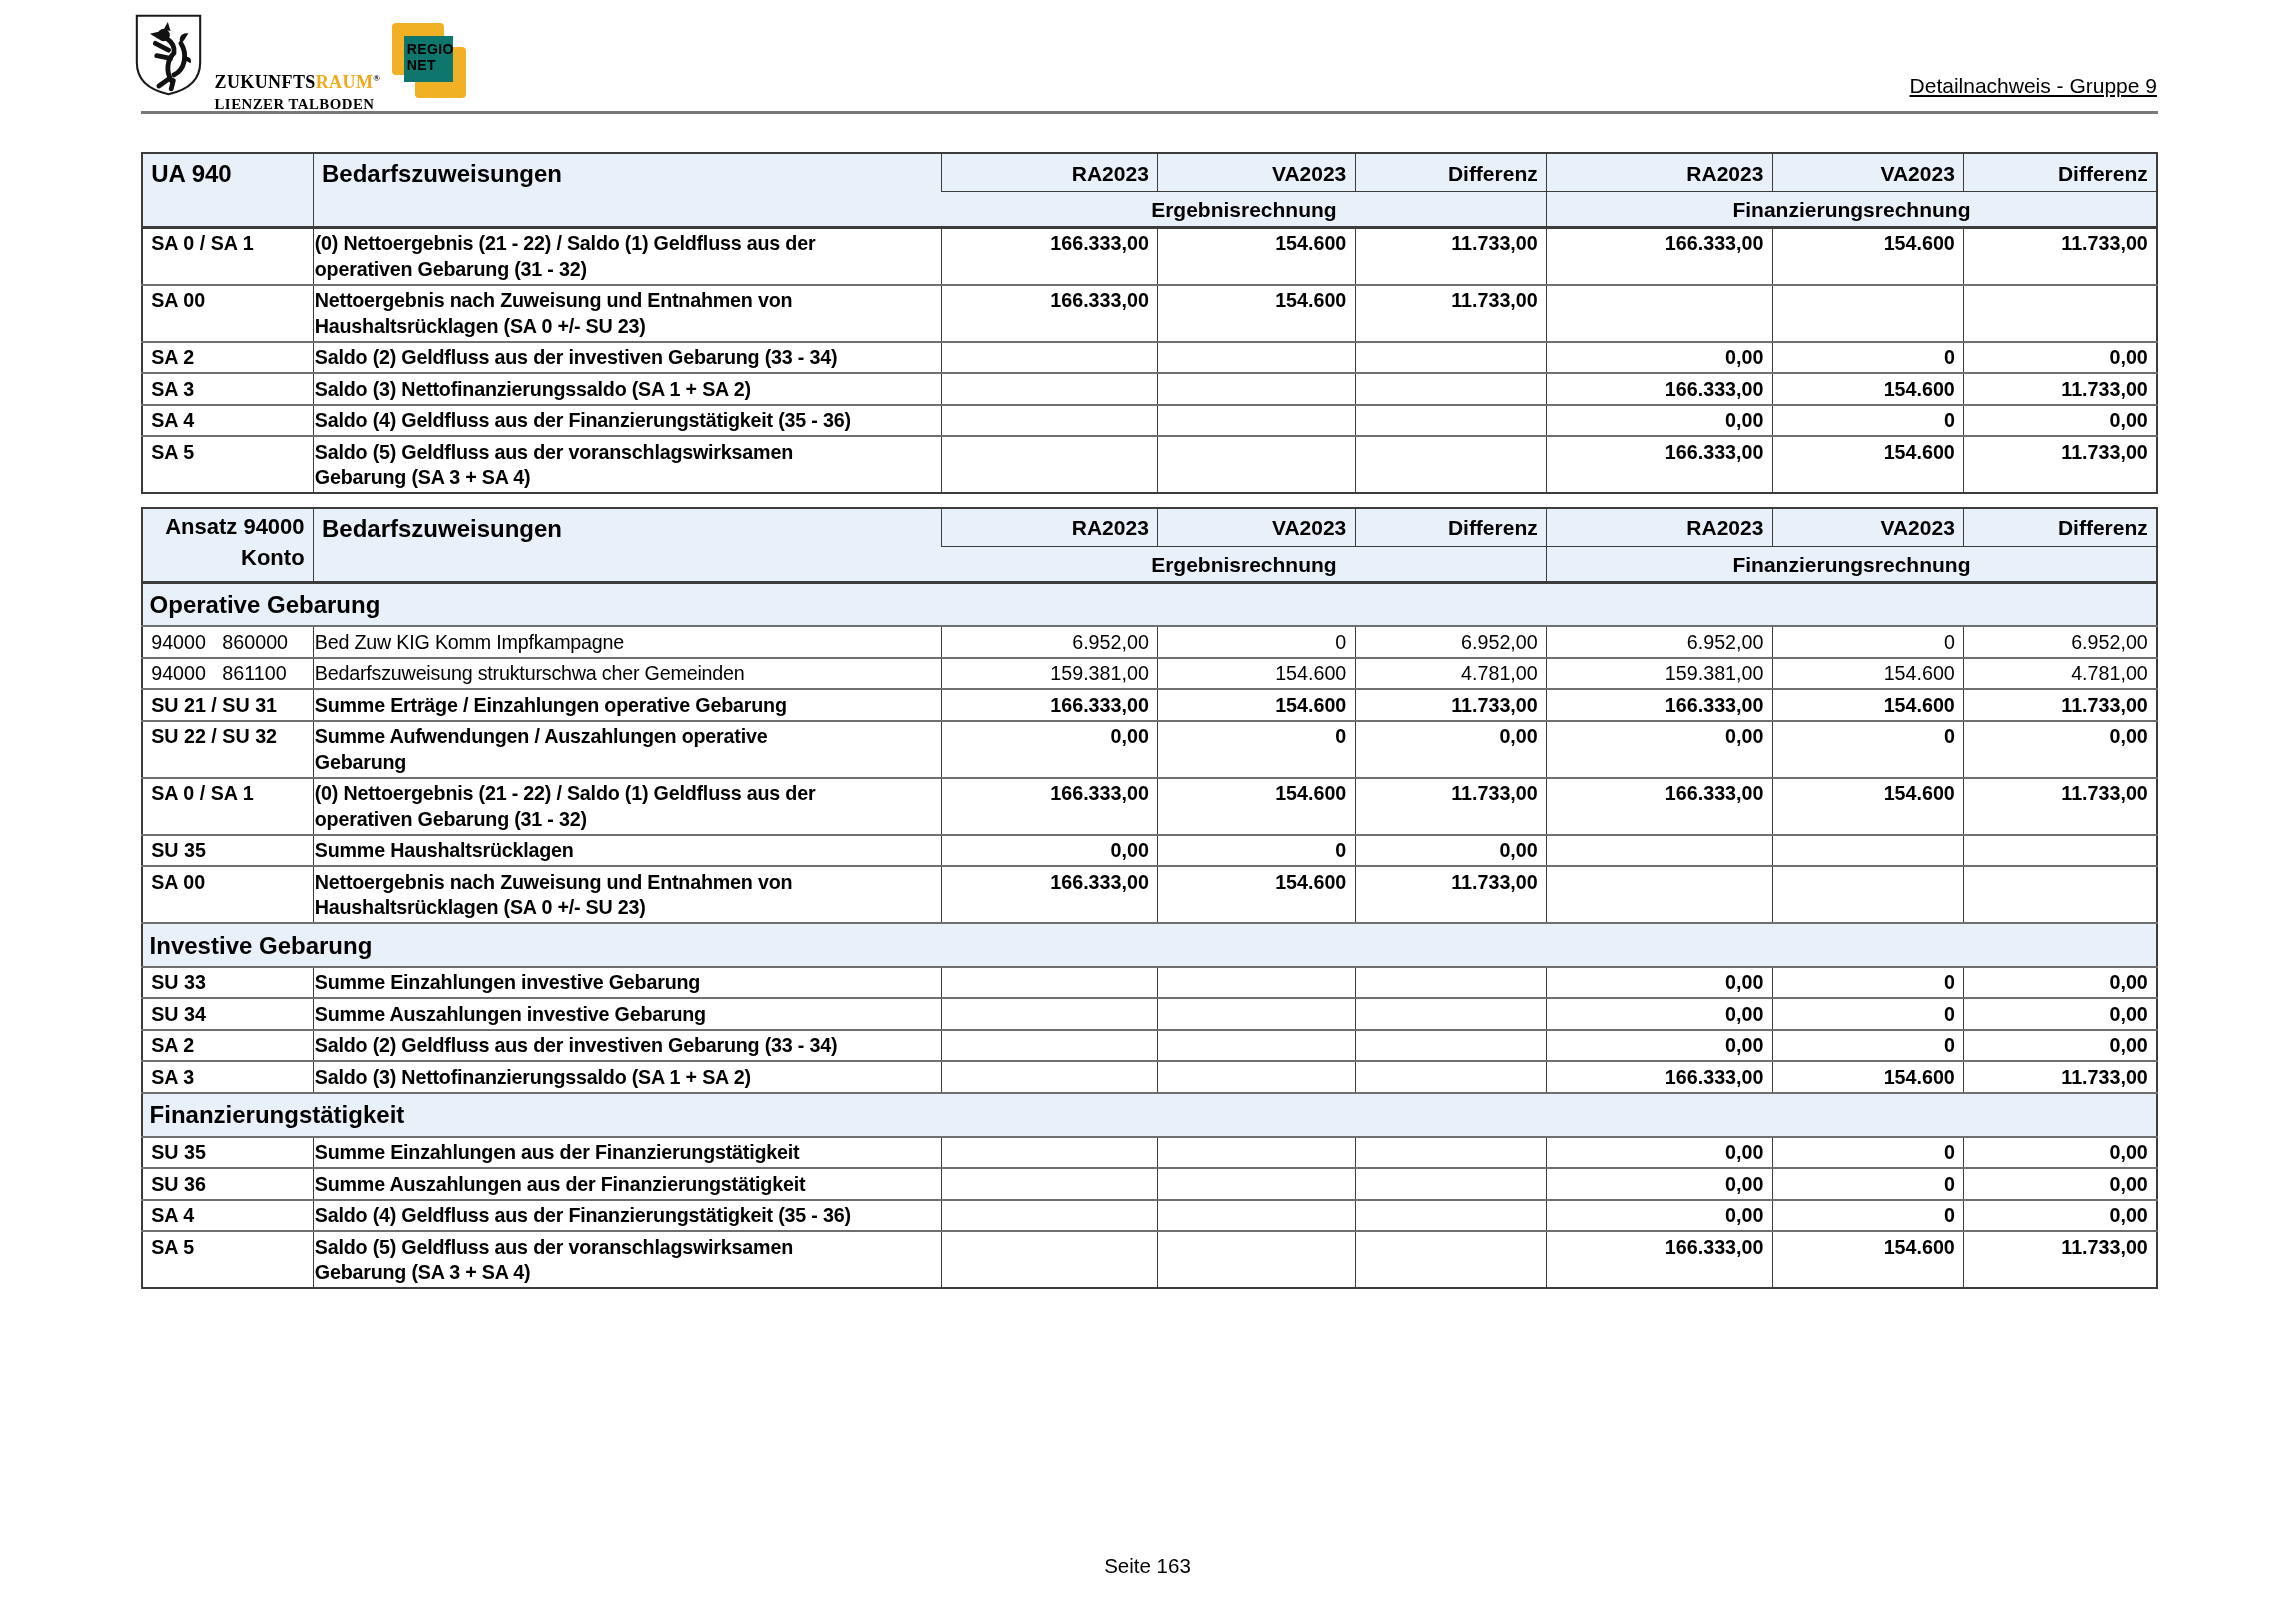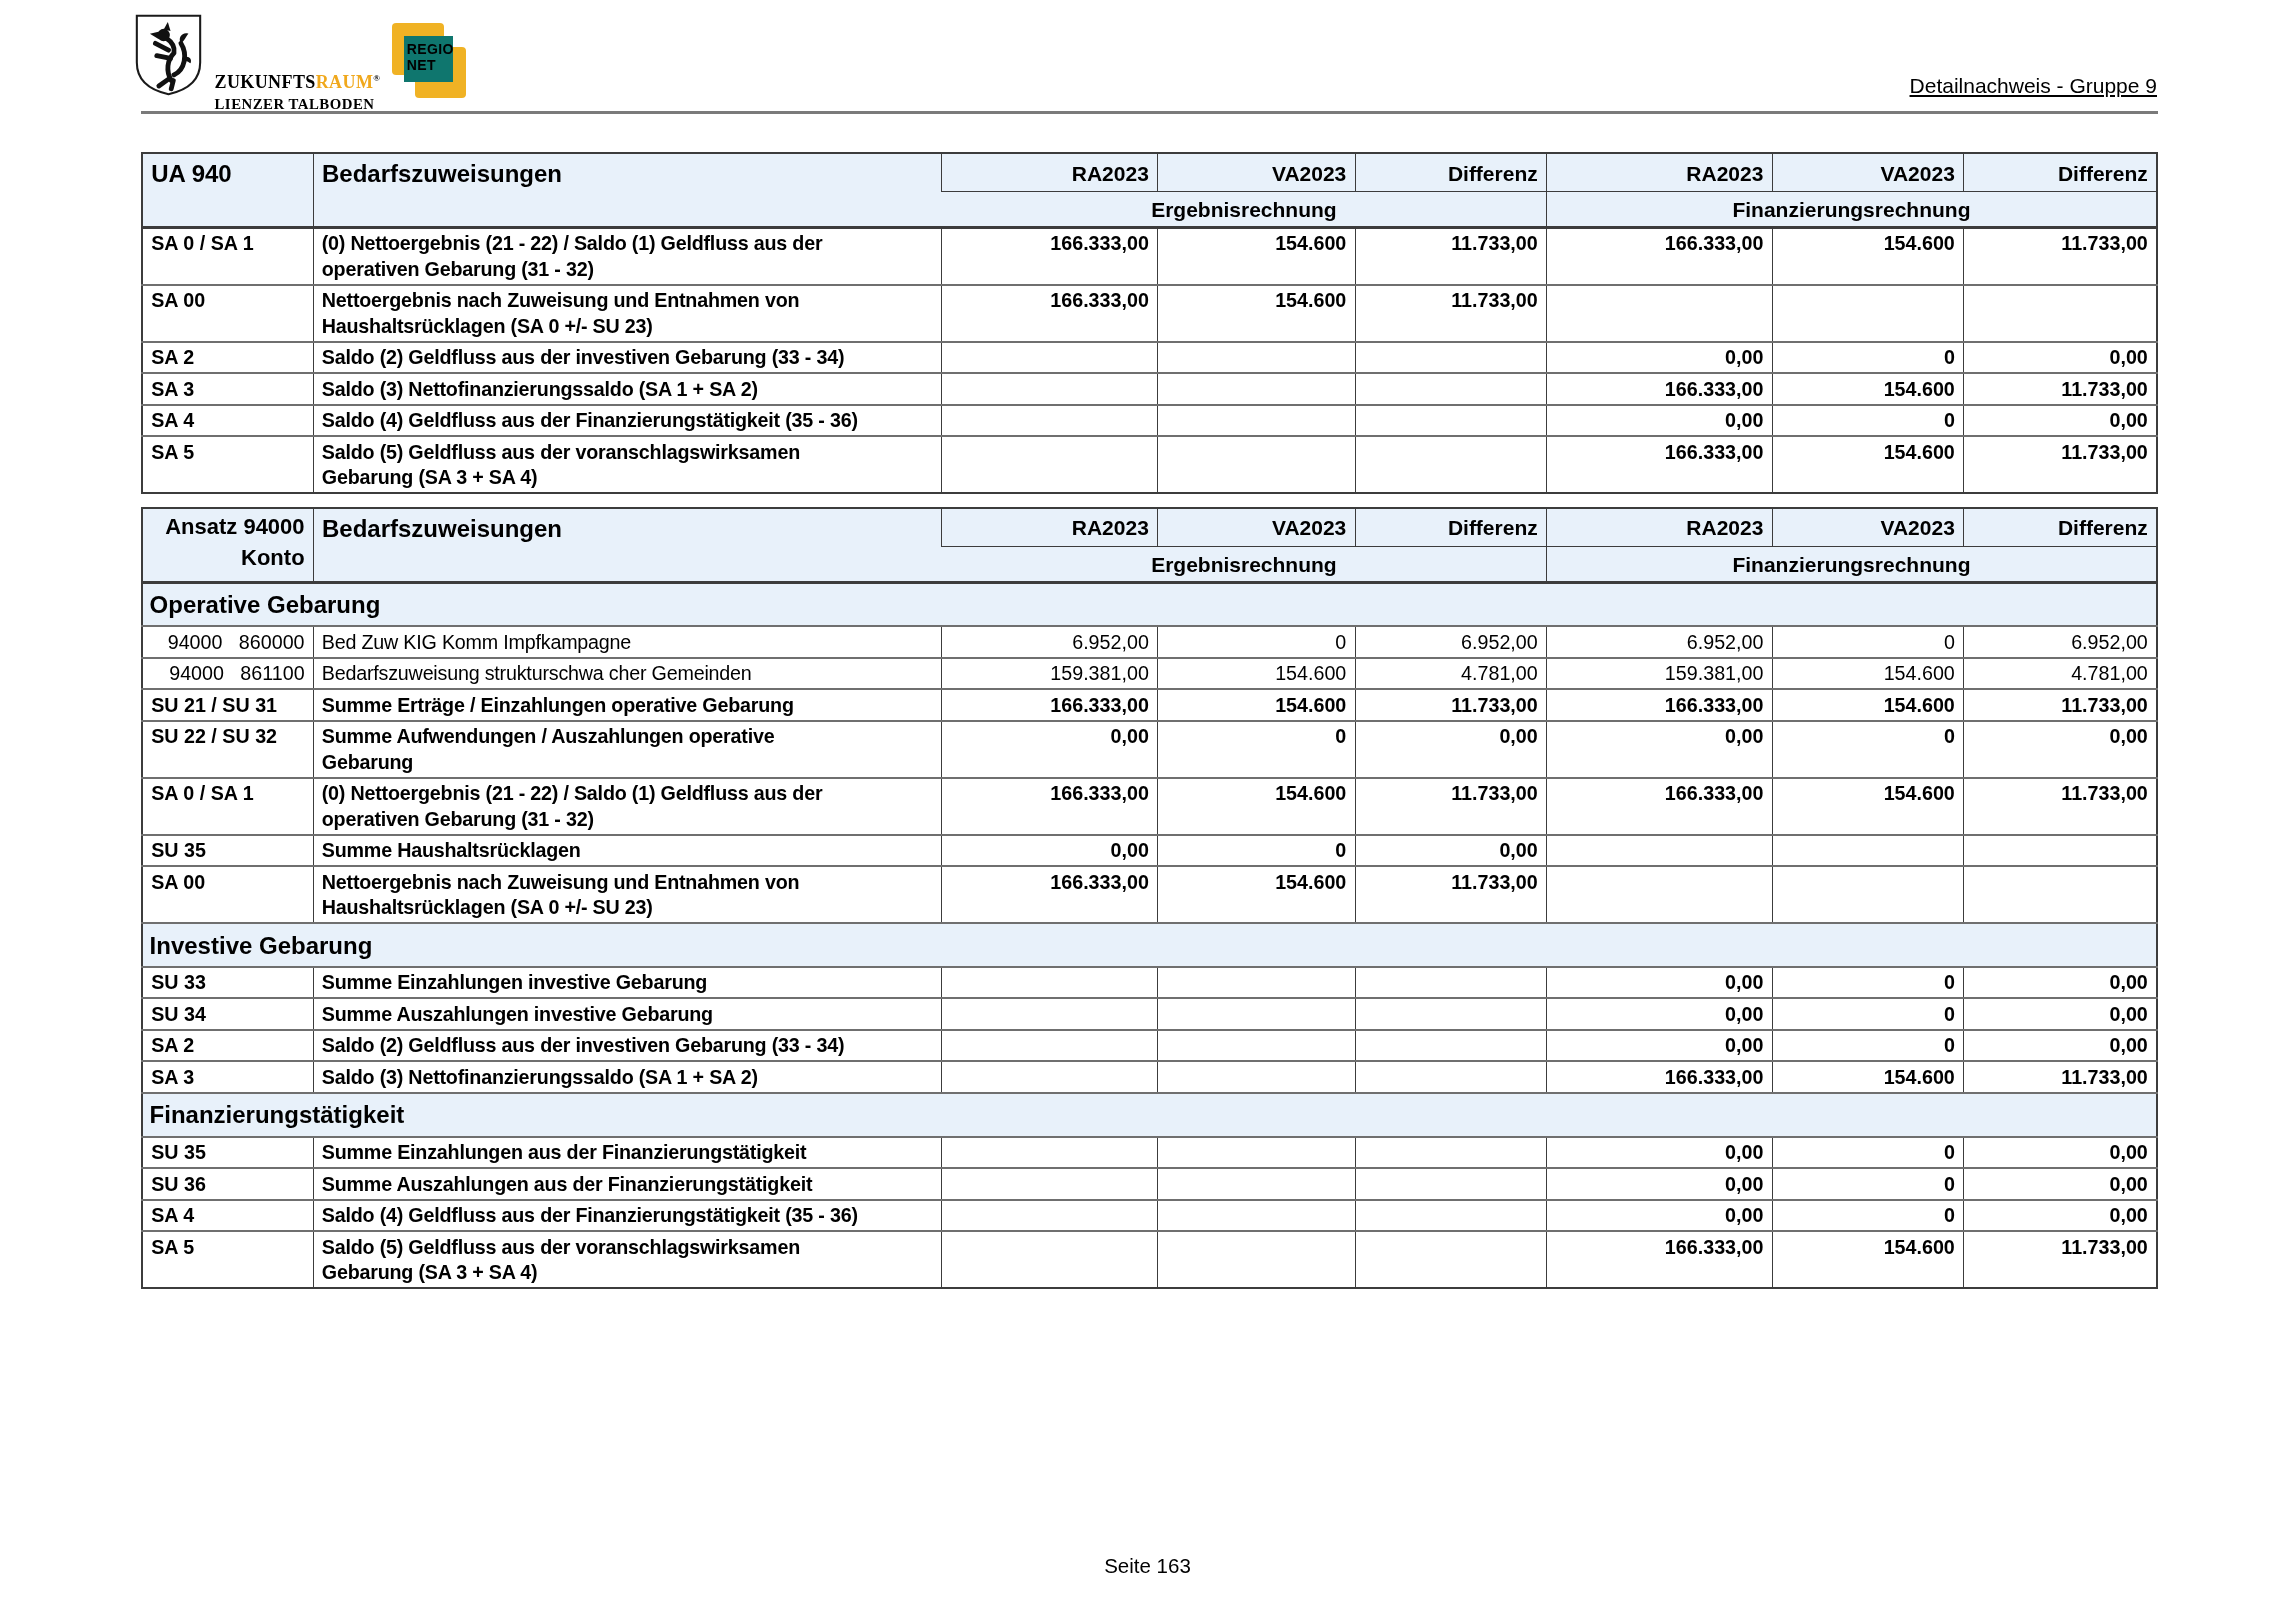--- a/index.html
+++ b/index.html
@@ -39,22 +39,22 @@
   th.title-desc{font-size:24px;line-height:31px;padding-top:4.1px;}
   th.vhead{font-size:21px;text-align:right;line-height:33px;border-bottom:1.6px solid #3c3c3c;}
   th.group{font-size:21px;text-align:center;line-height:29.5px;border-bottom:none;}
   th.group.fin{border-left:1.6px solid #3c3c3c;}
   .code2{display:flex;flex-direction:column;}
   .code2 .l1{text-align:right;font-size:22px;line-height:31px;}
   .code2 .l2{text-align:right;font-size:22px;line-height:31px;}
   tbody td{border-top:2.5px solid #6f6f6f;font-size:19.7px;line-height:25.4px;}
   tbody tr.bold td{font-weight:700;}
   td.code{white-space:pre;overflow:hidden;}
-  tr.account td.code{text-align:right;}
-  td.desc{letter-spacing:-0.2px;overflow:hidden;padding-left:8px;margin-left:18px;}
+  tr.account td.code{}
+  td.desc{letter-spacing:-0.2px;overflow:hidden;padding-left:1px;margin-left:18px;}
   td.desc .line{white-space:nowrap;}
   td.num{text-align:right;white-space:nowrap;}
   tr.section td{background:#e8f1fa;font-weight:700;font-size:24px;line-height:29.5px;padding:6.6px 8.2px 5.7px 6.6px;border-left:none;}
 </style>
 </head>
 <body>
 
 <div class="page">
 
   <div class="brand">

